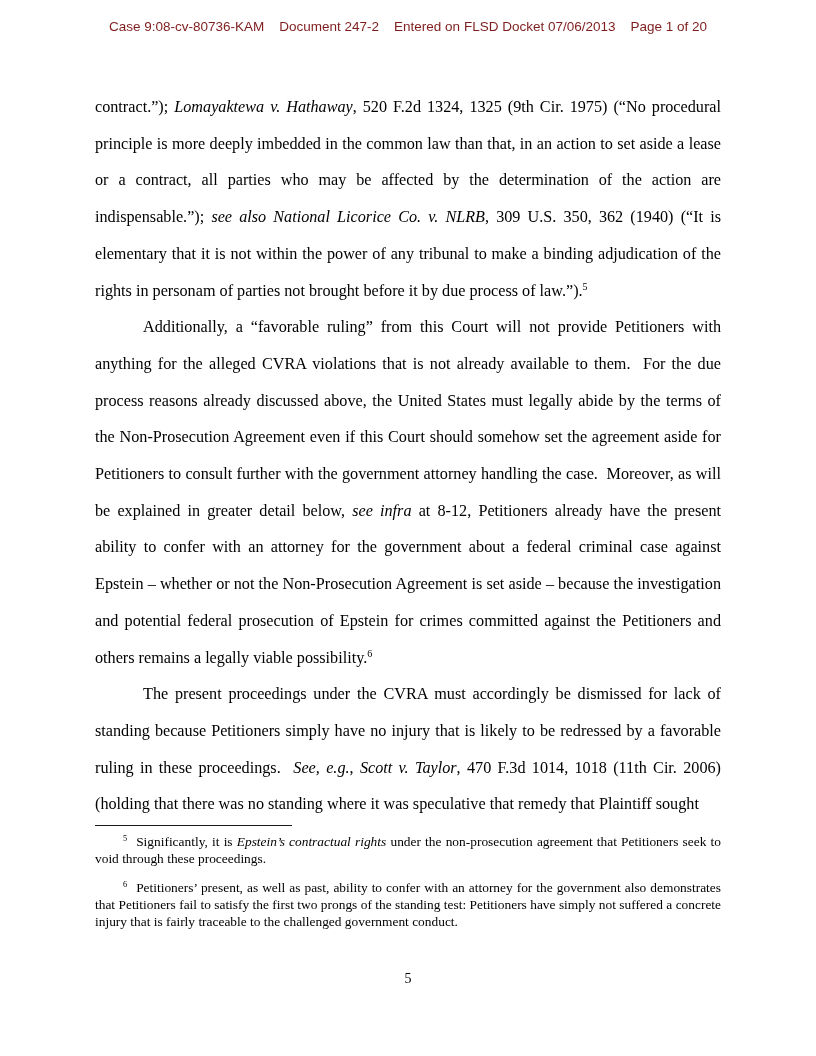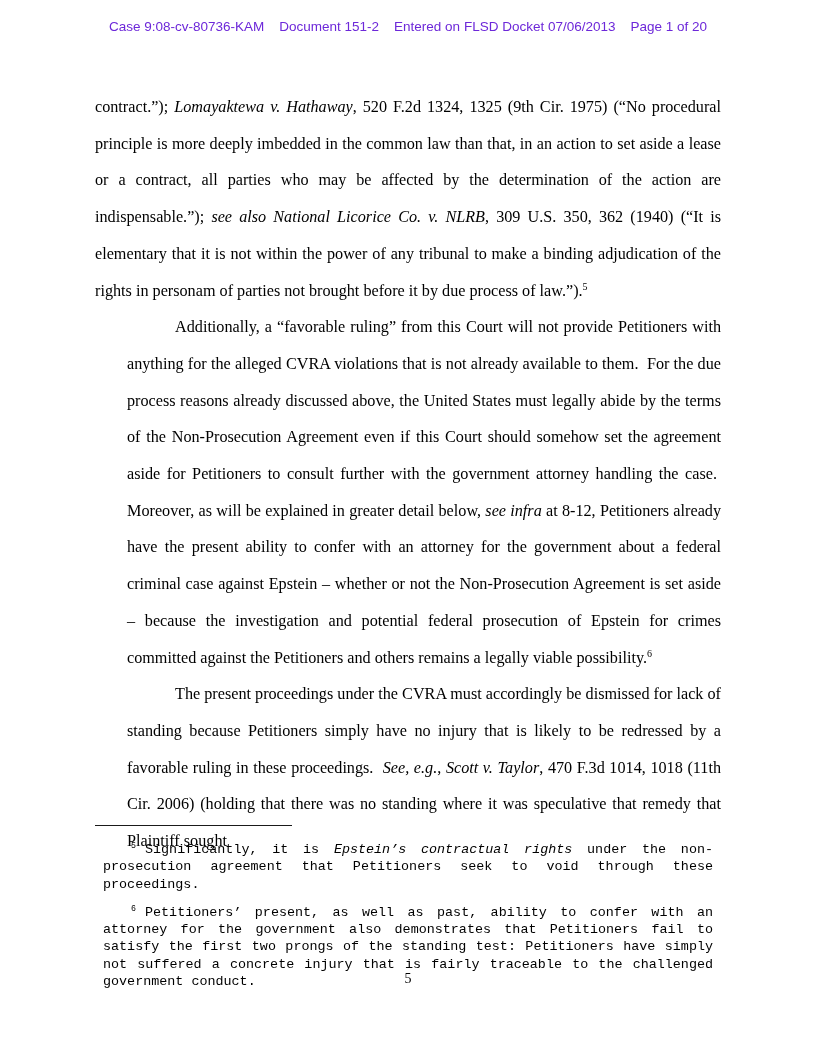--- a/index.html
+++ b/index.html
@@ -30,21 +30,21 @@
   .doc-body {
     position: absolute;
     top: 89px;
     left: 95px;
     width: 626px;
     font-size: 16.2px;
     line-height: 36.7px;
     text-align: justify;
   }
   .doc-body p { margin: 0; }
-  .doc-body p.indent { text-indent: 48px; margin-left: 32px; }
+  .doc-body p.indent { text-indent: 48px; }
   .i { font-style: italic; }
   sup {
     font-size: 0.62em;
     vertical-align: baseline;
     position: relative;
     top: -0.55em;
     line-height: 0;
   }
   
   .footnote-rule {
@@ -57,41 +57,41 @@
   }
   .footnotes {
     position: absolute;
     top: 833px;
     left: 95px;
     width: 626px;
     font-size: 13.4px;
     line-height: 17.3px;
     text-align: justify;
   }
-  .footnotes p { margin: 8px; text-indent: 28px; font-family: Liberation Mono, monospace; }
+  .footnotes p { margin: 0; text-indent: 28px; }
   .footnotes p + p { margin-top: 11px; }
   .footnotes sup { margin-right: 9px; }
   
   .page-number {
     position: absolute;
     top: 971px;
     left: 0;
     width: 816px;
     text-align: center;
     font-size: 14px;
   }
 </style>
 </head>
 <body>
 
 <div class="page">
 
-  <header class="docket-header" style="color: #6d28d9;">
+  <header class="docket-header" style="color: #7f1d1d;">
     <span>Case 9:08-cv-80736-KAM</span>
-    <span>Document 151-2</span>
+    <span>Document 247-2</span>
     <span>Entered on FLSD Docket 07/06/2013</span>
     <span>Page 1 of 20</span>
   </header>
 
   <main class="doc-body">
     <p><span>contract.”); </span><span class="i">Lomayaktewa v. Hathaway</span><span>, 520 F.2d 1324, 1325 (9th Cir. 1975) (“No procedural principle is more deeply imbedded in the common law than that, in an action to set aside a lease or a contract, all parties who may be affected by the determination of the action are indispensable.”); </span><span class="i">see also National Licorice Co. v. NLRB</span><span>, 309 U.S. 350, 362 (1940) (“It is elementary that it is not within the power of any tribunal to make a binding adjudication of the rights in personam of parties not brought before it by due process of law.”).</span><sup>5</sup></p>
     <p class="indent"><span>Additionally, a “favorable ruling” from this Court will not provide Petitioners with anything for the alleged CVRA violations that is not already available to them.&nbsp; For the due process reasons already discussed above, the United States must legally abide by the terms of the Non-Prosecution Agreement even if this Court should somehow set the agreement aside for Petitioners to consult further with the government attorney handling the case.&nbsp; Moreover, as will be explained in greater detail below, </span><span class="i">see infra</span><span> at 8-12, Petitioners already have the present ability to confer with an attorney for the government about a federal criminal case against Epstein – whether or not the Non-Prosecution Agreement is set aside – because the investigation and potential federal prosecution of Epstein for crimes committed against the Petitioners and others remains a legally viable possibility.</span><sup>6</sup></p>
     <p class="indent"><span>The present proceedings under the CVRA must accordingly be dismissed for lack of standing because Petitioners simply have no injury that is likely to be redressed by a favorable ruling in these proceedings.&nbsp; </span><span class="i">See, e.g.</span><span>, </span><span class="i">Scott v. Taylor</span><span>, 470 F.3d 1014, 1018 (11th Cir. 2006) (holding that there was no standing where it was speculative that remedy that Plaintiff sought</span></p>
   </main>
 

